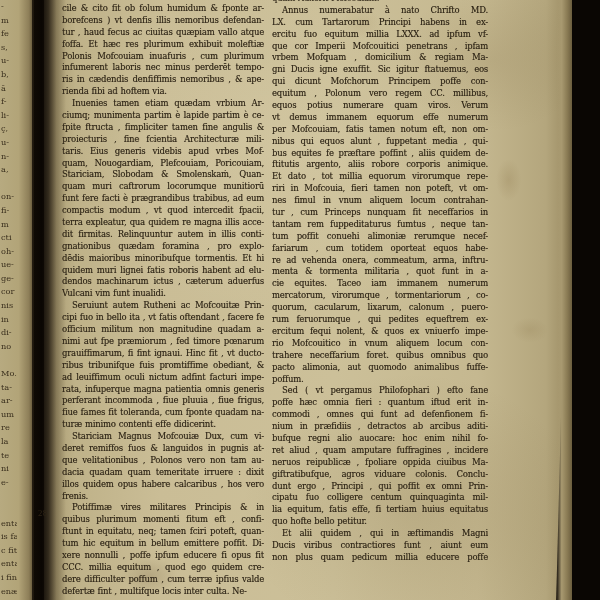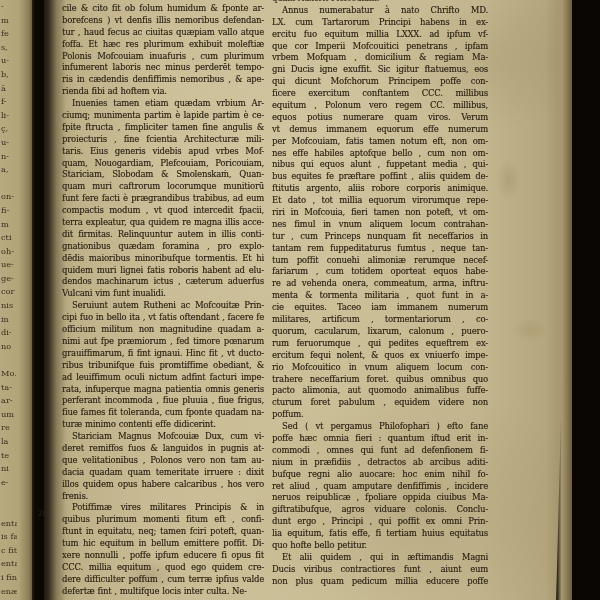--- a/index.html
+++ b/index.html
@@ -165,57 +165,55 @@
   </div>
 <div class="col col-right" id="col-right">
     <div class="line short clipped">quam Auxerit Plefcouiam.</div>
     <div class="line indent">Annus numerabatur à nato Chrifto MD.</div>
     <div class="line">LX. cum Tartarorum Principi habens in ex-</div>
     <div class="line">ercitu fuo equitum millia LXXX. ad ipfum vf-</div>
     <div class="line">que cor Imperii Mofcouitici penetrans , ipfam</div>
     <div class="line">vrbem Mofquam , domicilium &amp; regiam Ma-</div>
     <div class="line">gni Ducis igne exuffit. Sic igitur ftatuemus, eos</div>
     <div class="line">qui dicunt Mofchorum Principem poffe con-</div>
-    <div class="line">ficere exercitum conftantem CCC. millibus</div>
     <div class="line">equitum , Polonum vero regem CC. millibus,</div>
     <div class="line">equos potius numerare quam viros.  Verum</div>
     <div class="line">vt demus immanem equorum effe numerum</div>
     <div class="line">per Mofcouiam, fatis tamen notum eft, non om-</div>
-    <div class="line">nes effe habiles aptofque bello , cum non om-</div>
     <div class="line">nibus qui equos alunt , fuppetant media , qui-</div>
     <div class="line">bus equites fe præftare poffint , aliis quidem de-</div>
     <div class="line">ftitutis argento, aliis robore corporis animique.</div>
     <div class="line">Et dato , tot millia equorum virorumque repe-</div>
     <div class="line">riri in Mofcouia, fieri tamen non poteft, vt om-</div>
     <div class="line">nes fimul in vnum aliquem locum contrahan-</div>
     <div class="line">tur , cum Princeps nunquam fit neceffarios in</div>
     <div class="line">tantam rem fuppeditaturus fumtus , neque tan-</div>
     <div class="line">tum poffit conuehi alimoniæ rerumque necef-</div>
     <div class="line">fariarum , cum totidem oporteat equos habe-</div>
     <div class="line">re ad vehenda onera, commeatum, arma, inftru-</div>
     <div class="line">menta &amp; tormenta militaria , quot funt in a-</div>
     <div class="line">cie equites.  Taceo iam immanem numerum</div>
-    <div class="line">militares, artificum , tormentariorum , co-</div>
+    <div class="line">mercatorum, virorumque , tormentariorum , co-</div>
     <div class="line">quorum, cacularum, lixarum, calonum , puero-</div>
     <div class="line">rum feruorumque , qui pedites equeftrem ex-</div>
     <div class="line">ercitum fequi nolent, &amp; quos ex vniuerfo impe-</div>
     <div class="line">rio Mofcouitico in vnum aliquem locum con-</div>
     <div class="line">trahere neceffarium foret. quibus omnibus quo</div>
     <div class="line">pacto alimonia, aut quomodo animalibus fuffe-</div>
-    <div class="line">cturum foret pabulum , equidem videre non</div>
     <div class="line short">poffum.</div>
     <div class="line indent">Sed ( vt pergamus Philofophari ) efto fane</div>
     <div class="line">poffe hæc omnia fieri :  quantum iftud erit in-</div>
     <div class="line">commodi , omnes qui funt ad defenfionem fi-</div>
     <div class="line">nium in præfidiis , detractos ab arcibus aditi-</div>
     <div class="line">bufque regni alio auocare: hoc enim nihil fo-</div>
-    <div class="line">ret aliud , quam amputare denfiffimis , incidere</div>
+    <div class="line">ret aliud , quam amputare fuffragines , incidere</div>
     <div class="line">neruos reipublicæ , fpoliare oppida ciuibus Ma-</div>
     <div class="line">giftratibufque, agros viduare colonis.  Conclu-</div>
     <div class="line">dunt ergo , Principi , qui poffit ex omni Prin-</div>
+    <div class="line">cipatu fuo colligere centum quinquaginta mil-</div>
     <div class="line">lia equitum, fatis effe, fi tertiam huius equitatus</div>
     <div class="line short">quo hofte bello petitur.</div>
     <div class="line indent">Et alii quidem , qui in æftimandis Magni</div>
     <div class="line">Ducis viribus contractiores funt , aiunt eum</div>
     <div class="line">non plus quam pedicum millia educere poffe</div>
   </div>
 
 <div class="gutter-shadow"></div>
 
 </body></html>

